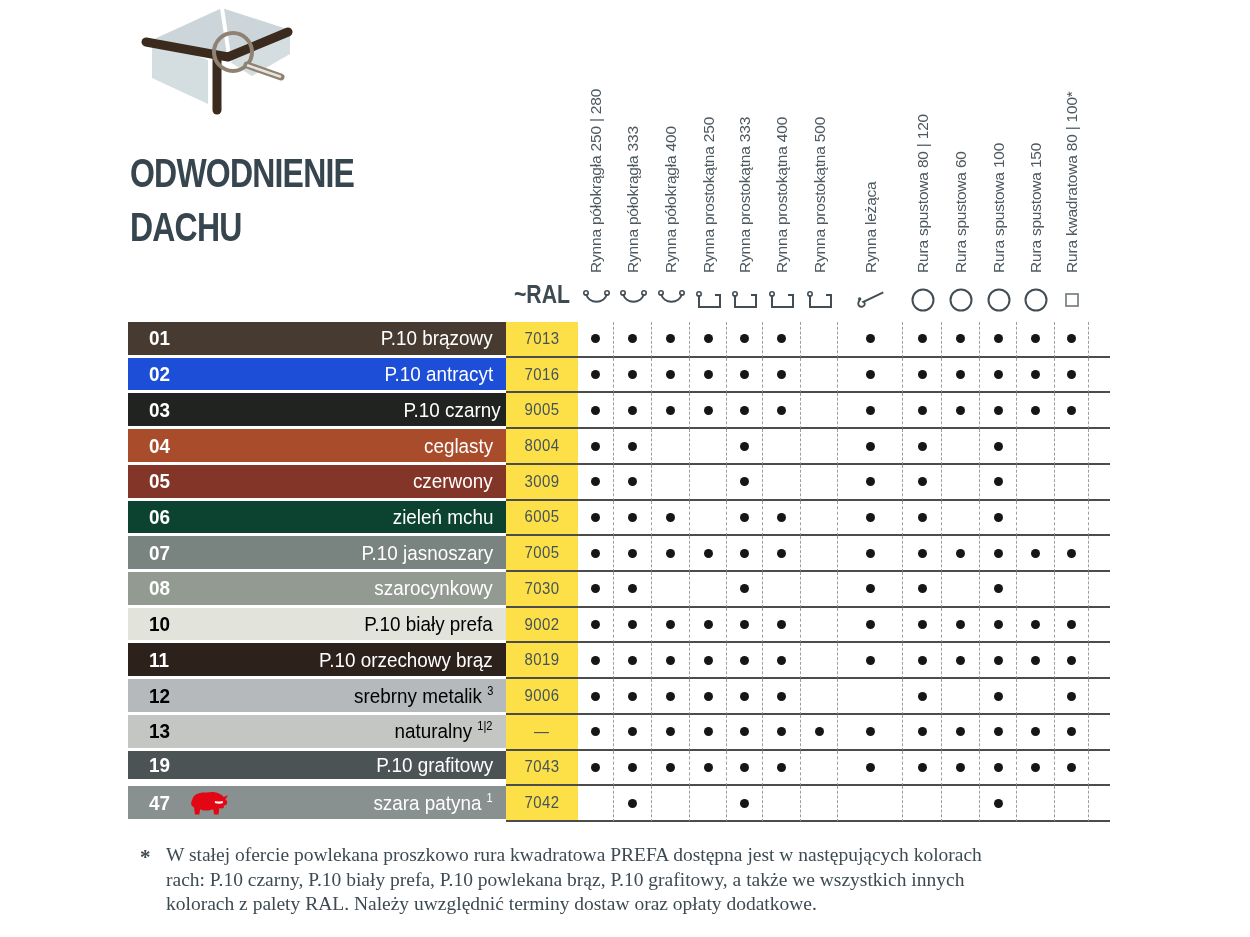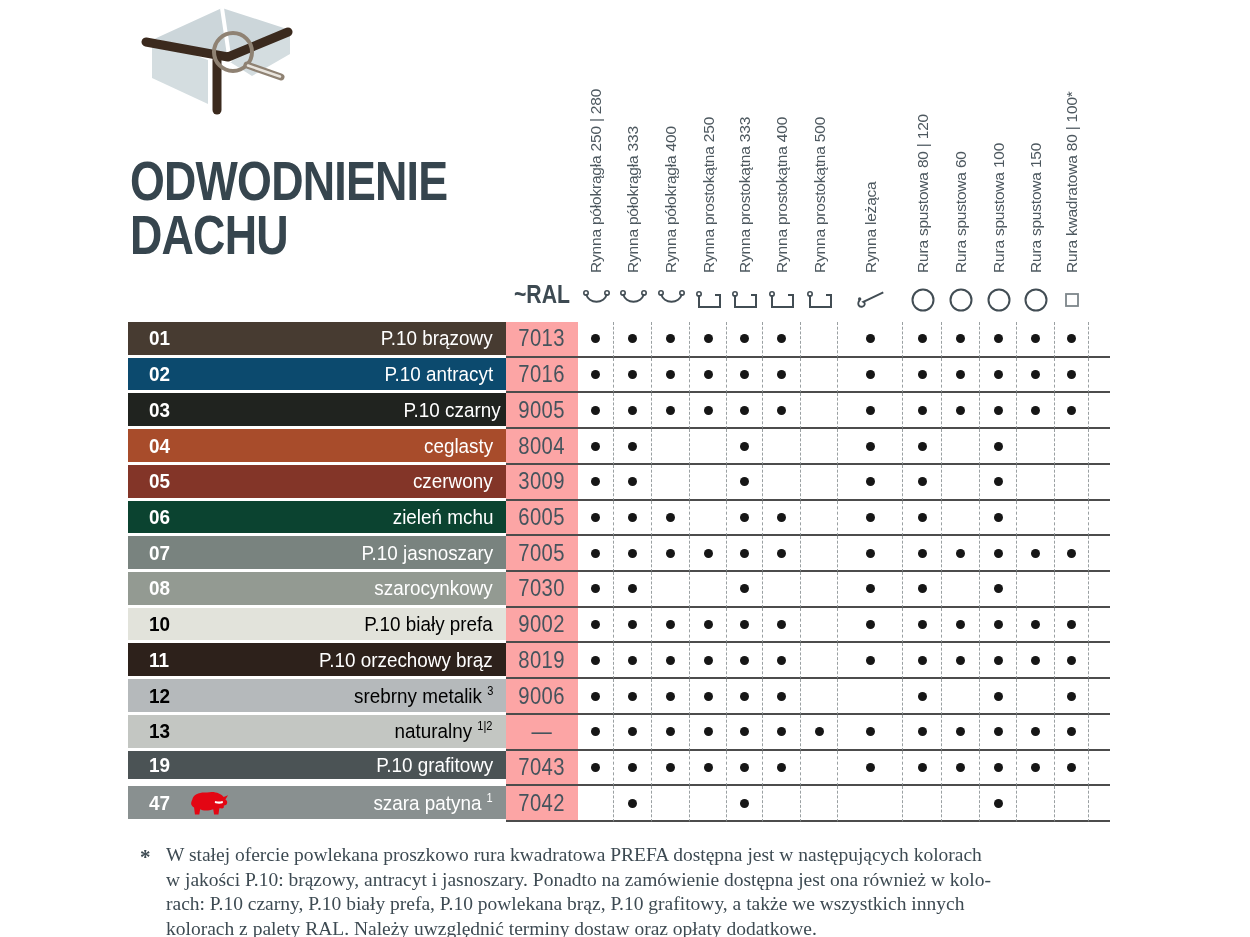--- a/index.html
+++ b/index.html
@@ -4,42 +4,42 @@
 <style>
   html,body{margin:0;padding:0;background:#fff;}
   #canvas{position:relative;width:1250px;height:937px;background:#ffffff;overflow:hidden;
           font-family:"Liberation Sans",sans-serif;}
 
   
   #logo{position:absolute;left:140px;top:2px;}
 
   
   #title{position:absolute;left:130px;top:146px;color:#36454e;font-weight:bold;
-         font-size:56px;line-height:54px;letter-spacing:-1px;margin-top:8px;}
+         font-size:40px;line-height:54px;letter-spacing:-1px;}
   #title .tline{transform:scaleX(0.8);transform-origin:left;white-space:nowrap;}
 
   
   #ral-label{position:absolute;left:506px;top:280px;width:72px;text-align:center;
              color:#3d4a52;font-weight:bold;font-size:25px;transform:scaleX(0.85);}
 
   
   .col-header{position:absolute;top:45px;height:228px;width:20px;
               writing-mode:vertical-rl;transform:rotate(180deg);
               display:flex;align-items:center;
               color:#4d585f;font-size:15.5px;letter-spacing:-0.2px;white-space:nowrap;}
 
   
   .icon-cell{position:absolute;top:278px;width:34px;height:44px;
              display:flex;align-items:center;justify-content:center;}
 
   
   #matrix{position:absolute;left:506px;top:322px;display:grid;}
   #matrix .cell{box-sizing:border-box;border-bottom:2px solid #4c4c4c;
                 display:flex;align-items:center;justify-content:center;}
-  #matrix .ral{background:#fca5a5;color:#45535c;font-size:23px;font-weight:500;
+  #matrix .ral{background:#fde047;color:#45535c;font-size:17px;font-weight:500;
                letter-spacing:0.5px;transform-origin:center;}
   #matrix .ral span{display:inline-block;transform:scaleX(0.88);}
   #matrix .dotcell{border-right:1px dashed #9aa0a2;}
   #matrix .filler{border-right:none;}
   .dot{width:9px;height:9px;border-radius:50%;background:#161616;}
 
   
   .rowbar{position:absolute;left:128px;width:378px;display:flex;align-items:center;}
   .rowbar .num{position:absolute;left:21px;font-weight:bold;font-size:21px;
                transform:scaleX(0.9);transform-origin:left;}
@@ -171,21 +171,21 @@
         <svg width="30" height="28" viewBox="0 0 30 28">
           <rect x="9" y="8" width="12" height="12" fill="none" stroke="#7d868a" stroke-width="1.8"></rect>
         </svg>
       </div>
     </div>
   <div id="rowbars">
       <div class="rowbar t-light" style="top: 322px; height: 32.72px; background: rgb(71, 59, 49);">
         <span class="num">01</span>
         <span class="name"><span>P.10 brązowy</span></span>
       </div>
-      <div class="rowbar t-light" style="top: 357.72px; height: 32.72px; background: #0c4a6e;">
+      <div class="rowbar t-light" style="top: 357.72px; height: 32.72px; background: #1d4ed8;">
         <span class="num">02</span>
         <span class="name"><span>P.10 antracyt</span></span>
       </div>
       <div class="rowbar t-light" style="top: 393.44px; height: 32.72px; background: rgb(32, 35, 31); padding-left: 8px;">
         <span class="num">03</span>
         <span class="name"><span>P.10 czarny</span></span>
       </div>
       <div class="rowbar t-light" style="top: 429.16px; height: 32.72px; background: rgb(168, 76, 43);">
         <span class="num">04</span>
         <span class="name"><span>ceglasty</span></span>
@@ -743,18 +743,17 @@
       </div>
       <div class="cell dotcell"></div>
       <div class="cell dotcell"></div>
       <div class="cell filler"></div>
     </div>
 
   <div id="footnote">
     <div class="marker">*</div>
     <div>
       <div class="fline">W stałej ofercie powlekana proszkowo rura kwadratowa PREFA dostępna jest w następujących kolorach</div>
-      <div class="fline">w jakości P.10: brązowy, antracyt i jasnoszary. Ponadto na zamówienie dostępna jest ona również w kolo-</div>
       <div class="fline">rach: P.10 czarny, P.10 biały prefa, P.10 powlekana brąz, P.10 grafitowy, a także we wszystkich innych</div>
       <div class="fline">kolorach z palety RAL. Należy uwzględnić terminy dostaw oraz opłaty dodatkowe.</div>
     </div>
   </div>
 </div>
 
 </body></html>

